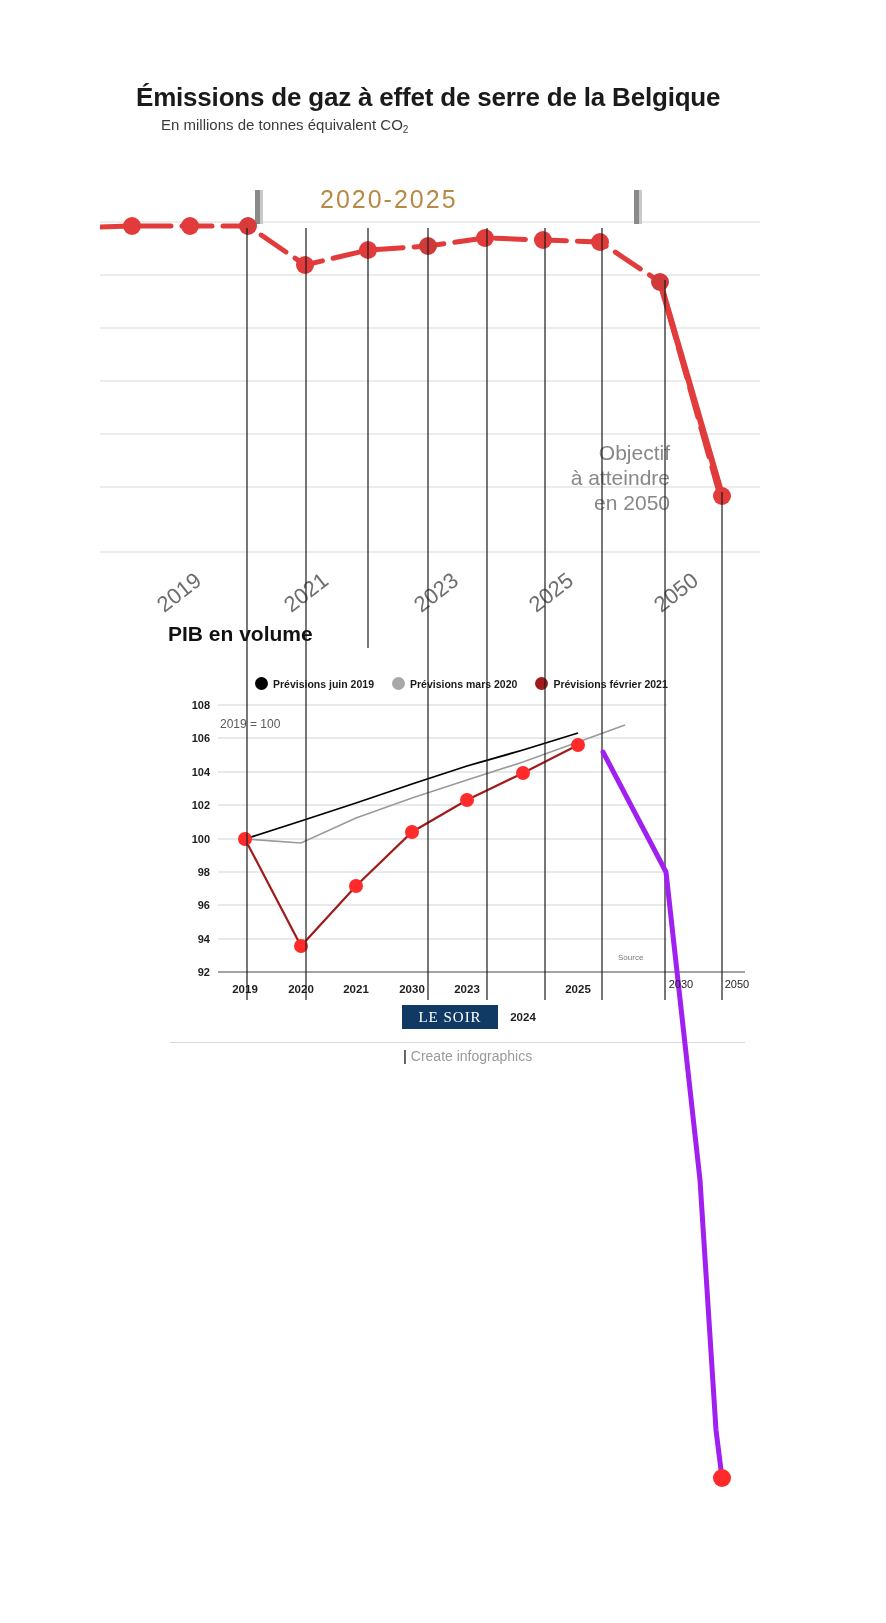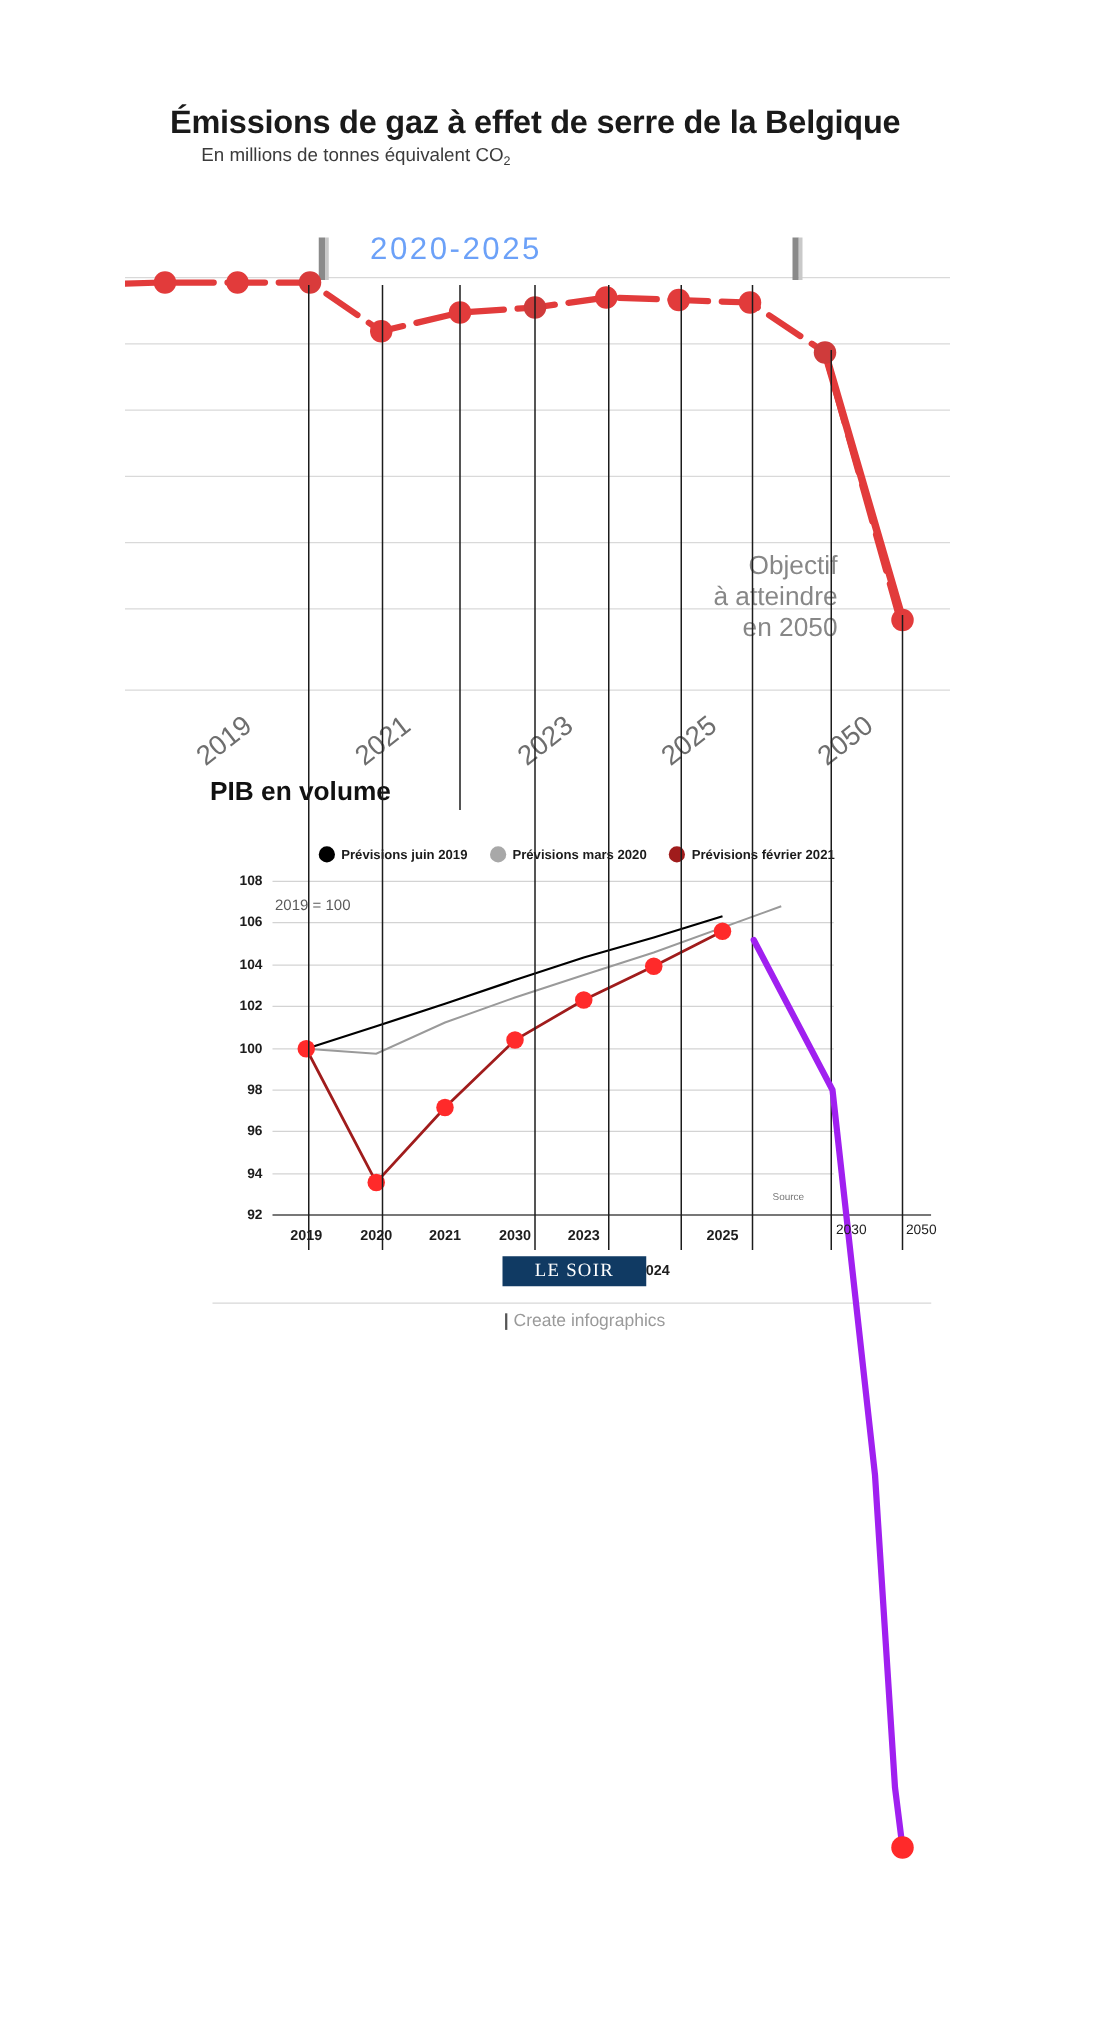--- a/index.html
+++ b/index.html
@@ -47,24 +47,24 @@
     position: absolute;
     left: 100px;
     top: 180px;
     width: 660px;
     height: 420px;
   }
   .ghg-plot svg { display: block; }
 
   .ghg-periodlabel {
     position: absolute;
-    left: 296px;
+    left: 320px;
     top: 185px;
     font-size: 25px;
-    color: #3b82f6;
+    color: #a16207;
     letter-spacing: 2px;
     opacity: 0.75;
     white-space: nowrap;
   }
   .ghg-objlabel {
     position: absolute;
     left: 455px;
     top: 440px;
     font-size: 21px;
     color: #6a6a6a;
@@ -159,21 +159,21 @@
     font-weight: bold;
     color: #1d1d1d;
     text-align: center;
     width: 46px;
   }
 
   .lesoir {
     position: absolute;
     left: 402px;
     top: 1005px;
-    width: 115px;
+    width: 96px;
     height: 24px;
     background: #103a63;
     color: #ffffff;
     font-family: "Liberation Serif", serif;
     font-size: 15px;
     letter-spacing: 1px;
     display: flex;
     align-items: center;
     justify-content: center;
   }

